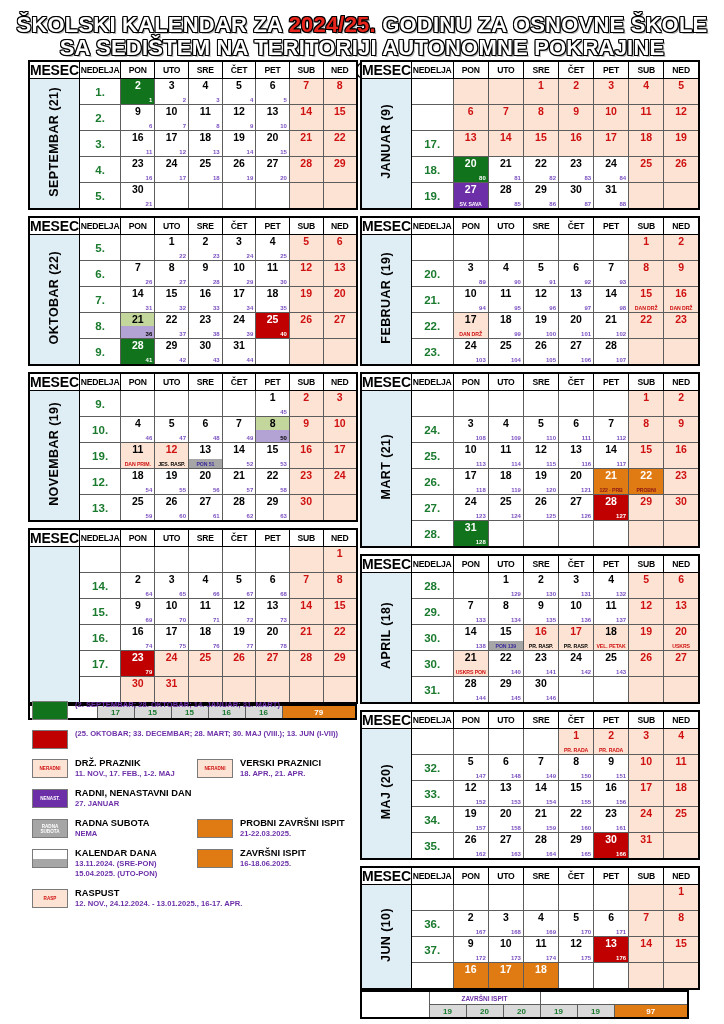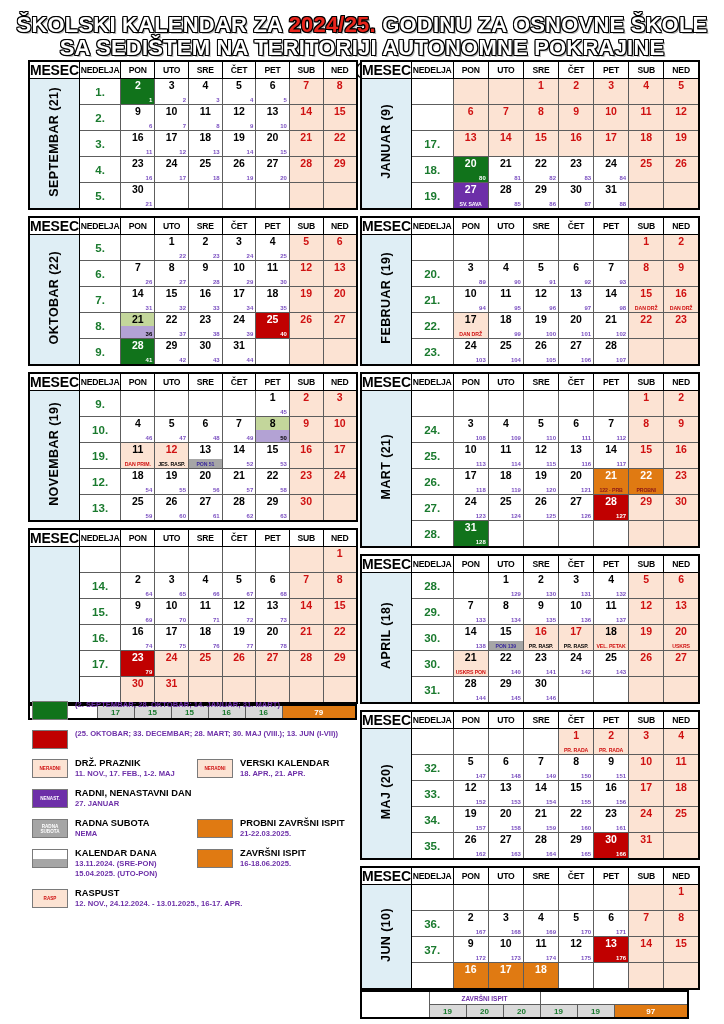--- a/index.html
+++ b/index.html
@@ -1764,21 +1764,21 @@
               <div class="t2">11. NOV., 17. FEB., 1-2. MAJ</div>
             </div>
           </div>
         </div>
         <div>
           <div class="lg">
             <div class="sw" style="background:#fce3d3;">
               <div class="mini" style="color:#cf1111;">NERADNI</div>
             </div>
             <div class="ltxt">
-              <div class="t1">VERSKI KALENDAR</div>
+              <div class="t1">VERSKI PRAZNICI</div>
               <div class="t2">18. APR., 21. APR.</div>
             </div>
           </div>
         </div>
       </div>
       <div class="lgcols">
         <div>
           <div class="lg">
             <div class="sw" style="background:#6d2fa8;">
               <div class="mini" style="color:#ffffff;">NENAST.</div>

